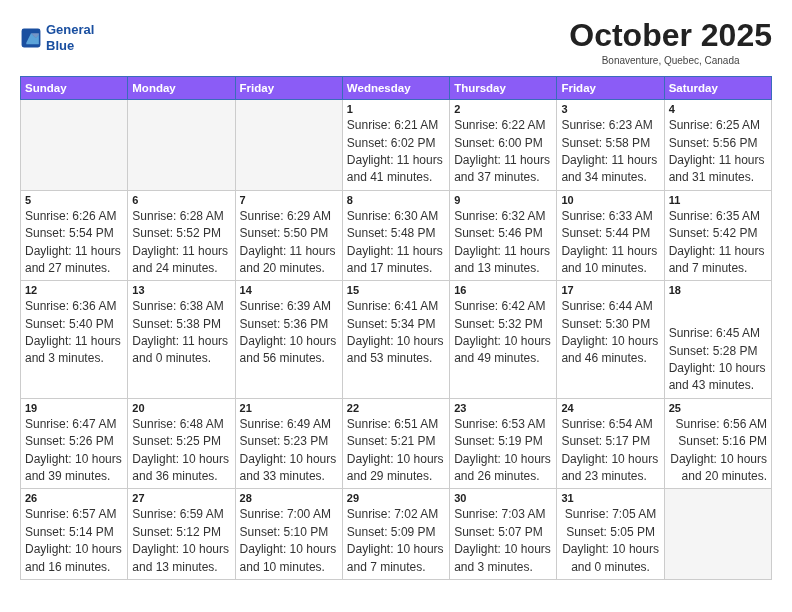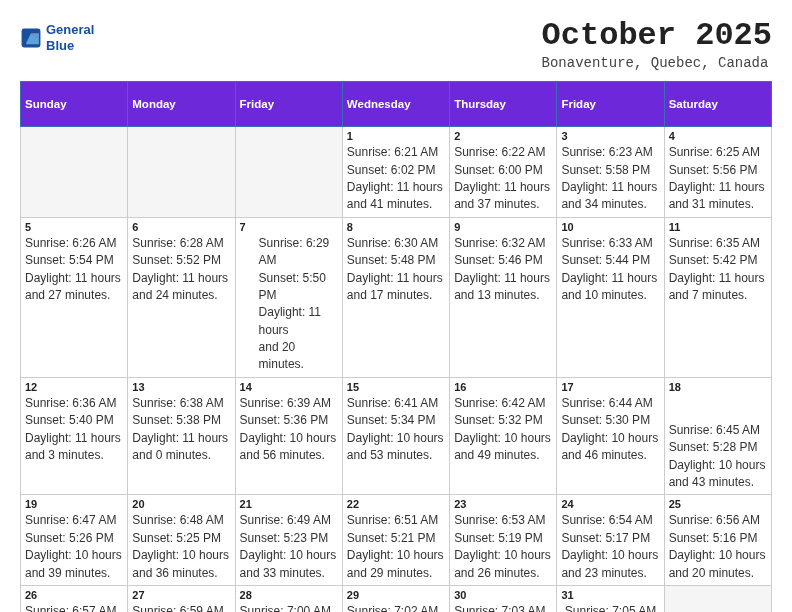--- a/index.html
+++ b/index.html
@@ -33,47 +33,46 @@
       font-size: 13px;
       font-weight: bold;
       color: #1a4fa0;
       line-height: 1.2;
     }
     .logo-icon {
       width: 22px;
       height: 22px;
     }
     .title-block {
-      text-align: left;
-      font-family: Liberation Mono, monospace;
+      text-align: center;
     }
     .month-title {
       font-size: 32px;
       font-weight: bold;
       color: #222;
       line-height: 1.1;
     }
     .location {
-      font-size: 14px;
+      font-size: 10px;
       color: #444;
       margin-top: 2px;
     }
     .calendar {
       flex: 1;
       border: 1px solid #ccc;
       border-collapse: collapse;
       width: 100%;
       table-layout: fixed;
     }
     .calendar th {
-      background: #6d28d9;
+      background: #8b5cf6;
       color: #fff;
       font-size: 11.5px;
       font-weight: bold;
-      padding: 16px 4px;
+      padding: 5px 4px;
       border: 1px solid #3a6cba;
       text-align: left;
     }
     .calendar td {
       border: 1px solid #ccc;
       vertical-align: top;
       padding: 3px 4px;
       font-size: 9.5px;
       color: #333;
       height: 86px;
@@ -172,21 +171,21 @@
           </td>
           <td>
             <span class="day-num">6</span>
             <div class="day-info" style="white-space: pre-line;">Sunrise: 6:28 AM
 Sunset: 5:52 PM
 Daylight: 11 hours
 and 24 minutes.</div>
           </td>
           <td>
             <span class="day-num">7</span>
-            <div class="day-info" style="white-space: pre-line; margin-left: 19px;">Sunrise: 6:29 AM
+            <div class="day-info" style="white-space: pre-line;">Sunrise: 6:29 AM
 Sunset: 5:50 PM
 Daylight: 11 hours
 and 20 minutes.</div>
           </td>
           <td>
             <span class="day-num">8</span>
             <div class="day-info" style="white-space: pre-line;">Sunrise: 6:30 AM
 Sunset: 5:48 PM
 Daylight: 11 hours
 and 17 minutes.</div>
@@ -302,21 +301,21 @@
           </td>
           <td>
             <span class="day-num">24</span>
             <div class="day-info" style="white-space: pre-line;">Sunrise: 6:54 AM
 Sunset: 5:17 PM
 Daylight: 10 hours
 and 23 minutes.</div>
           </td>
           <td>
             <span class="day-num">25</span>
-            <div class="day-info" style="white-space: pre-line;">Sunrise: 6:56 AM
+            <div class="day-info" style="white-space: pre-line; text-align: right;">Sunrise: 6:56 AM
 Sunset: 5:16 PM
 Daylight: 10 hours
 and 20 minutes.</div>
           </td>
         </tr>
         <tr>
           <td>
             <span class="day-num">26</span>
             <div class="day-info" style="white-space: pre-line;">Sunrise: 6:57 AM
 Sunset: 5:14 PM

